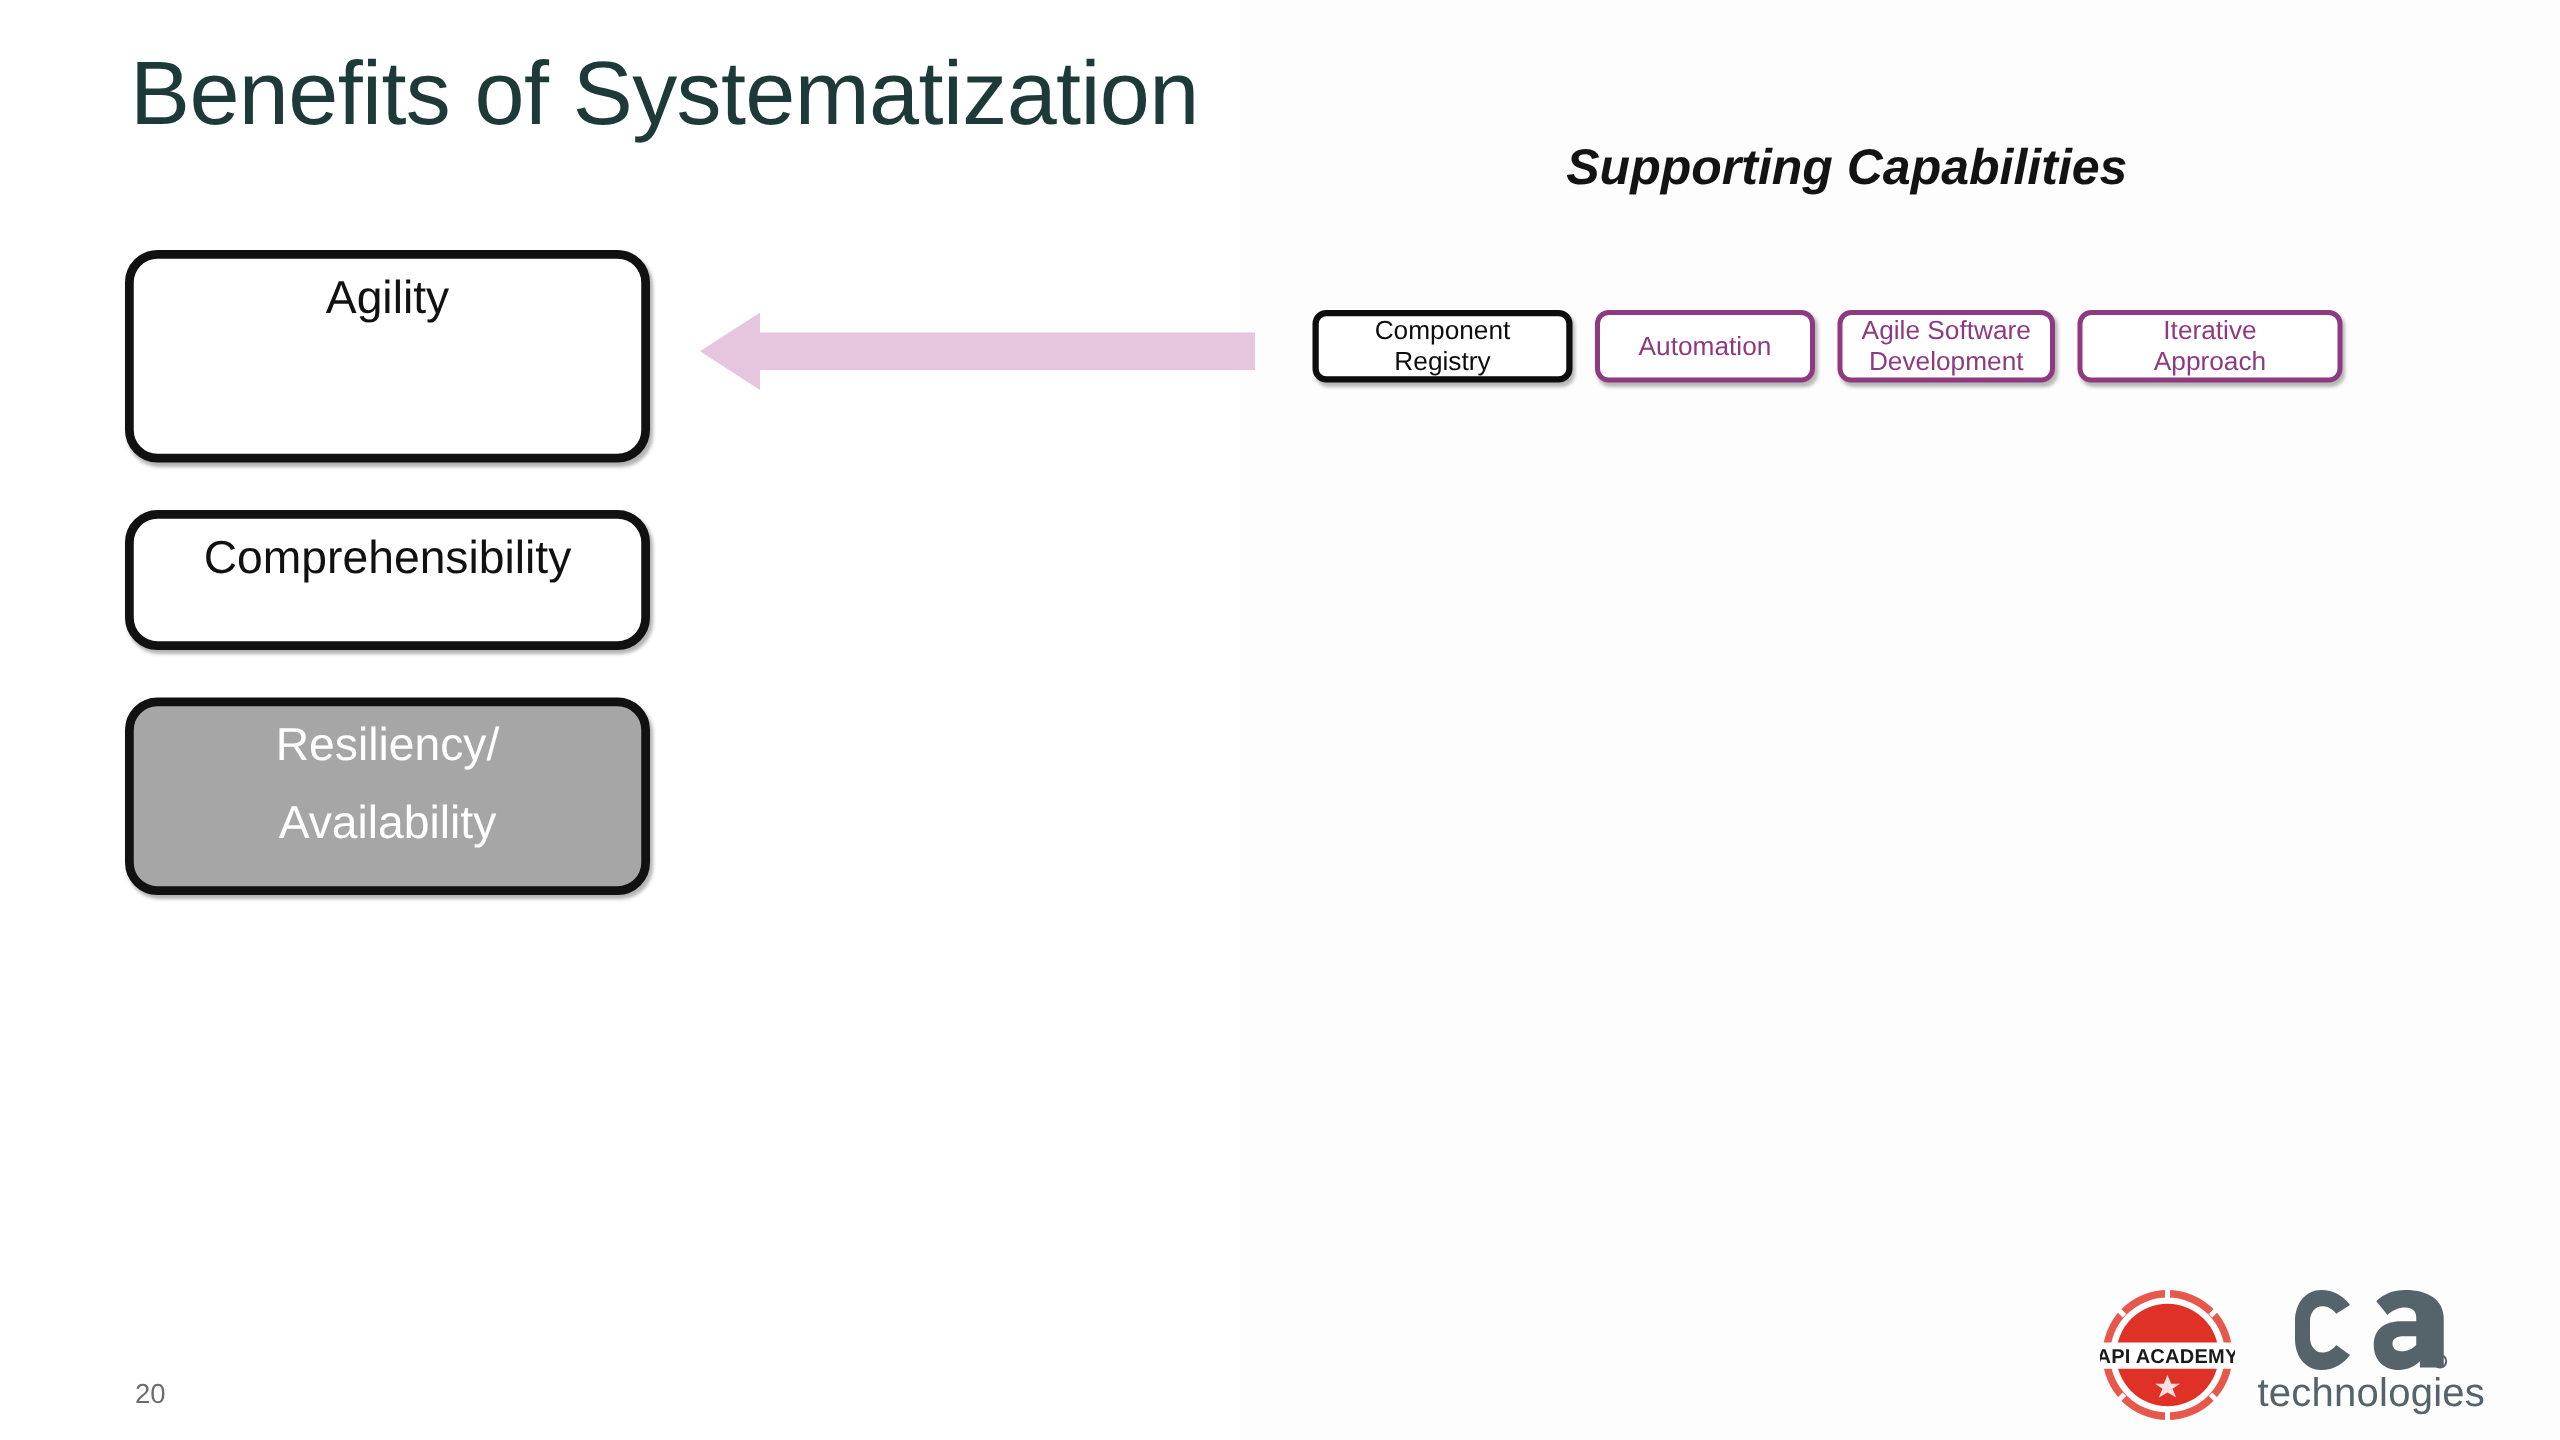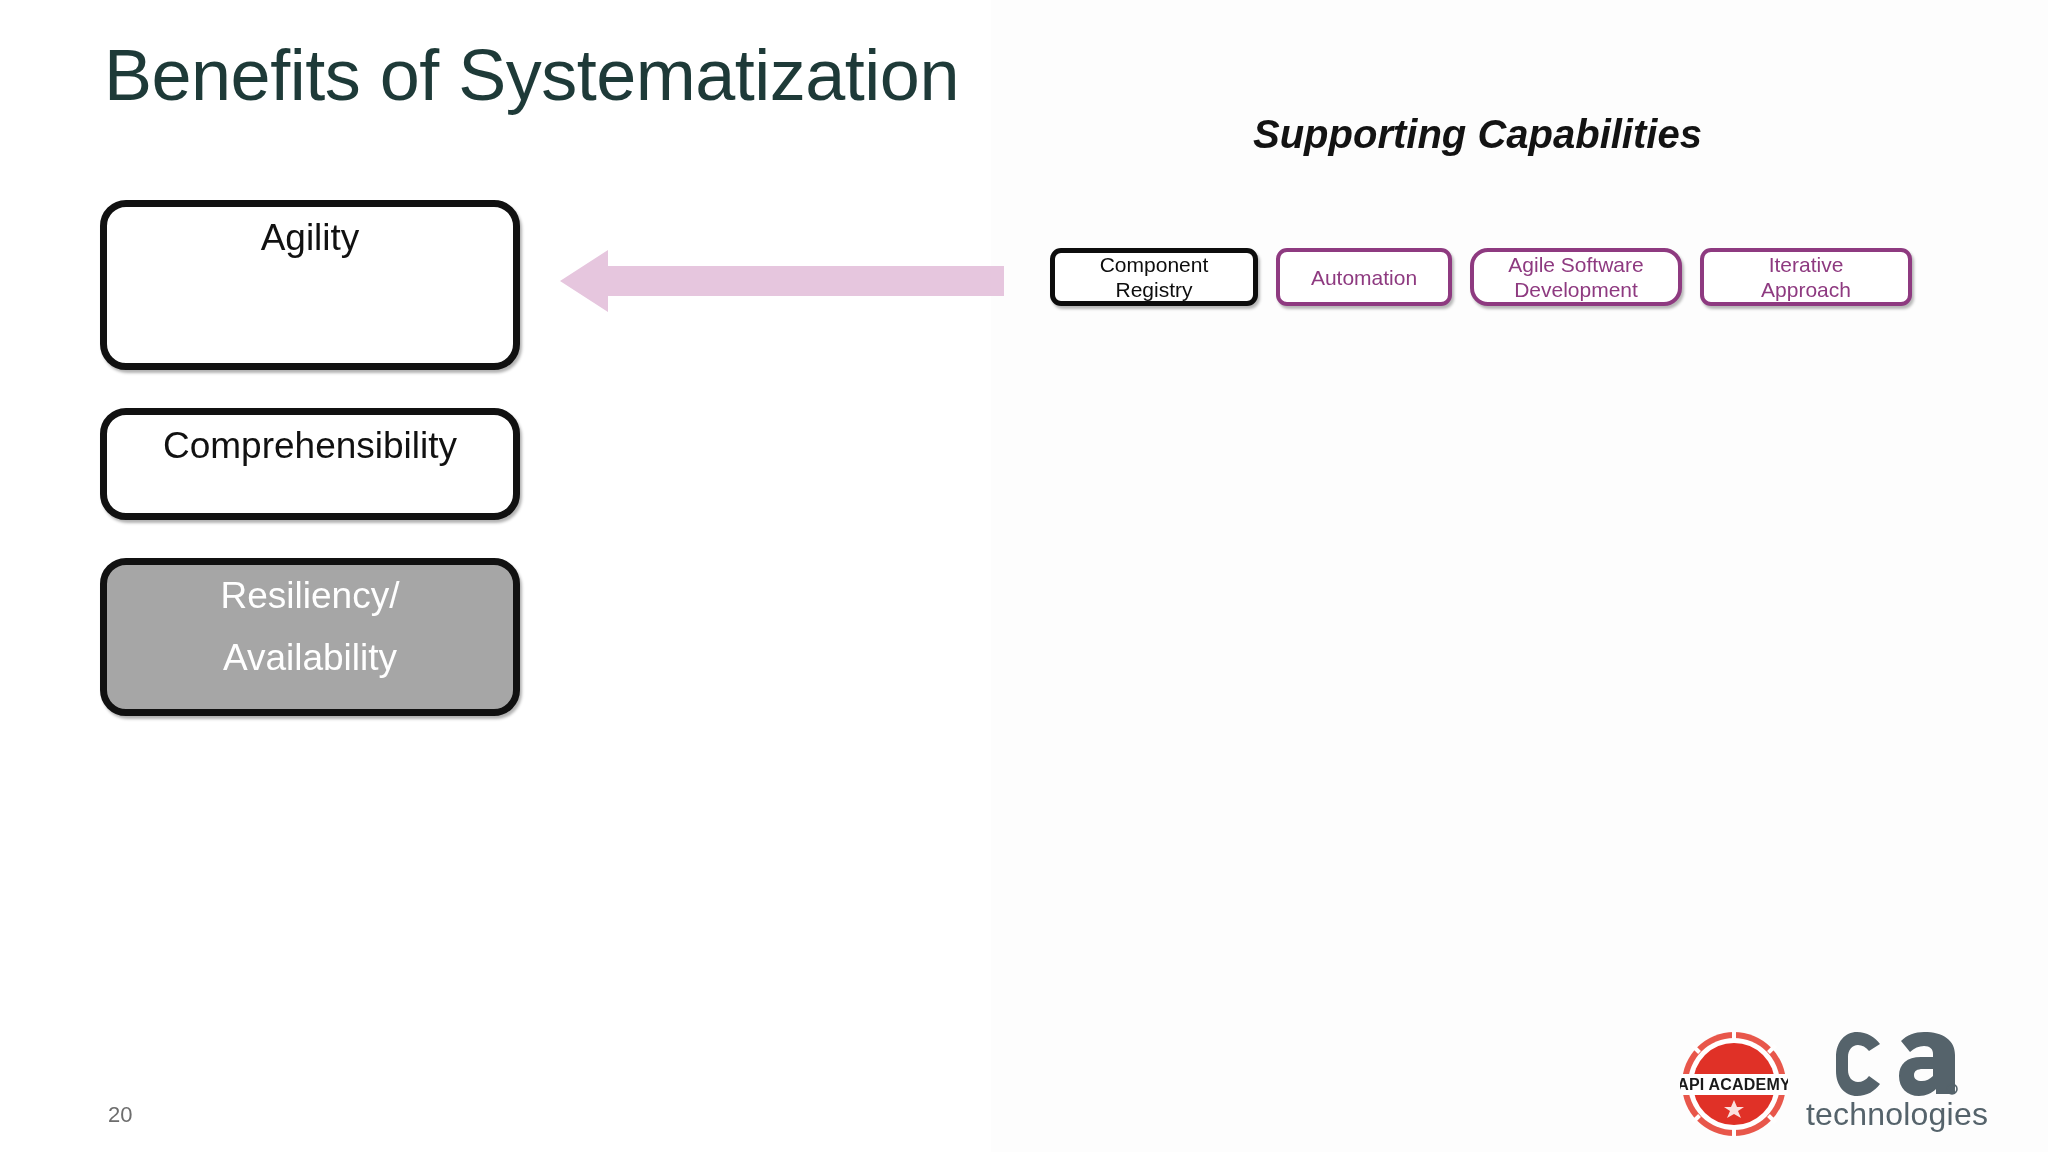--- a/index.html
+++ b/index.html
@@ -128,21 +128,21 @@
   .chip.dark {
     border: 5px solid #0d0d0d;
     color: #0d0d0d;
   }
   .chip.plum {
     border: 4px solid #8e3a80;
     color: #8e3a80;
   }
   .chip.w1 { width: 208px; }
   .chip.w2 { width: 176px; }
-  .chip.w3 { width: 212px; border-radius: 18px; }
+  .chip.w3 { width: 174px; }
   .chip.w4 { width: 212px; }
   .chip-label { display: block; }
 
   
   .page-number {
     position: absolute;
     left: 108px;
     top: 1102px;
     font-size: 22px;
     line-height: 26px;

